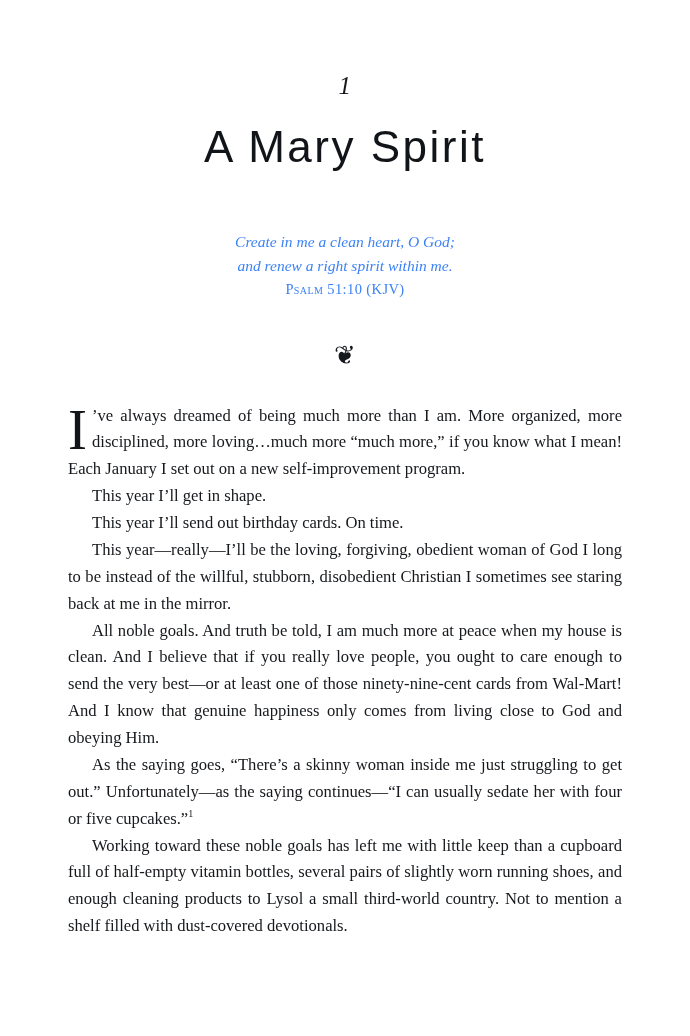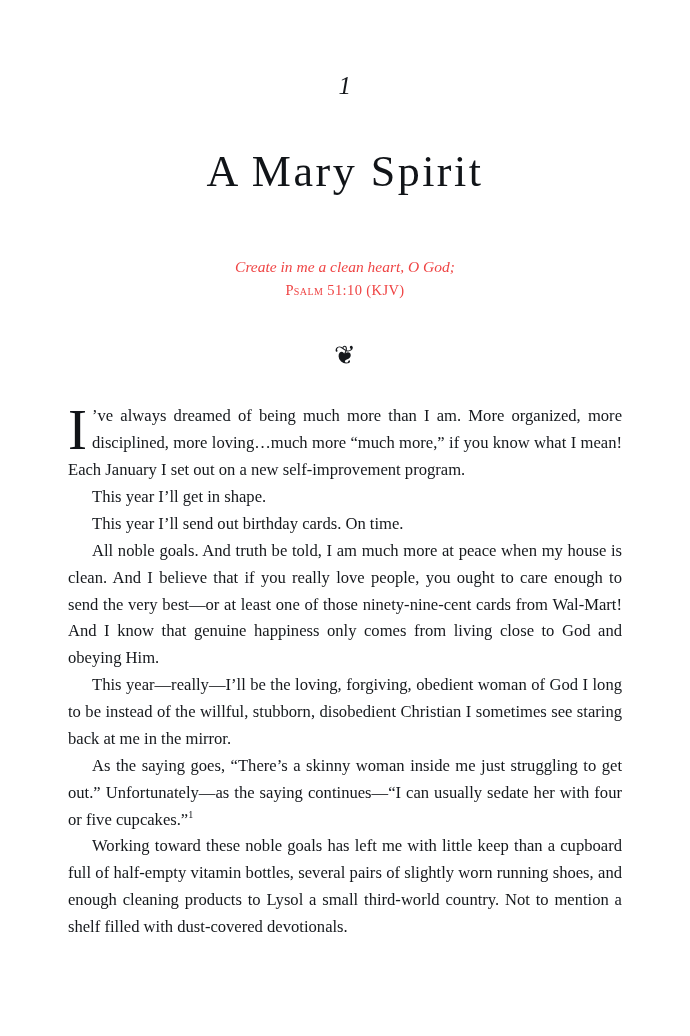--- a/index.html
+++ b/index.html
@@ -24,35 +24,35 @@
   .chapter-number {
     margin-top: 72px;
     text-align: center;
     font-family: "Liberation Serif", serif;
     font-style: italic;
     font-size: 25px;
     color: #15181c;
     letter-spacing: 0.5px;
   }
   .chapter-title {
-    margin-top: 46px;
+    margin-top: 22px;
     text-align: center;
-    font-family: Liberation Serif, serif;
+    font-family: Liberation Sans, sans-serif;
     font-size: 44px;
     font-weight: 400;
     letter-spacing: 2.5px;
     color: #111418;
   }
   .epigraph {
     margin-top: 58px;
     text-align: center;
     font-style: italic;
     font-size: 15.5px;
     line-height: 1.55;
-    color: #ef4444;
+    color: #3b82f6;
   }
   .epigraph-line {
     display: block;
   }
   .epigraph-source {
     display: block;
     font-style: normal;
     font-variant: small-caps;
     font-size: 14.5px;
     letter-spacing: 0.4px;
@@ -100,28 +100,29 @@
 <body>
 
 <div class="page">
 
   <div class="chapter-number">1</div>
 
   <h1 class="chapter-title">A Mary Spirit</h1>
 
   <div class="epigraph">
     <span class="epigraph-line">Create in me a clean heart, O God;</span>
+    <span class="epigraph-line">and renew a right spirit within me.</span>
     <span class="epigraph-source">Psalm 51:10 (KJV)</span>
   </div>
 
   <div class="ornament">❦</div>
 
   <div class="body-text">
     <p class="first"><span class="dropcap">I</span><span>’ve always dreamed of being much more than I am. More organized, more disciplined, more loving…much more “much more,” if you know what I mean! Each January I set out on a new self-improvement program.</span></p>
     <p>This year I’ll get in shape.</p>
     <p>This year I’ll send out birthday cards. On time.</p>
+    <p>This year—really—I’ll be the loving, forgiving, obedient woman of God I long to be instead of the willful, stubborn, disobedient Christian I sometimes see staring back at me in the mirror.</p>
     <p>All noble goals. And truth be told, I am much more at peace when my house is clean. And I believe that if you really love people, you ought to care enough to send the very best—or at least one of those ninety-nine-cent cards from Wal-Mart! And I know that genuine happiness only comes from living close to God and obeying Him.</p>
-    <p>This year—really—I’ll be the loving, forgiving, obedient woman of God I long to be instead of the willful, stubborn, disobedient Christian I sometimes see staring back at me in the mirror.</p>
     <p><span>As the saying goes, “There’s a skinny woman inside me just struggling to get out.” Unfortunately—as the saying continues—“I can usually sedate her with four or five cupcakes.”</span><span class="fn">1</span></p>
     <p>Working toward these noble goals has left me with little keep than a cupboard full of half-empty vitamin bottles, several pairs of slightly worn running shoes, and enough cleaning products to Lysol a small third-world country. Not to mention a shelf filled with dust-covered devotionals.</p>
   </div>
 
 </div>
 
 </body></html>

